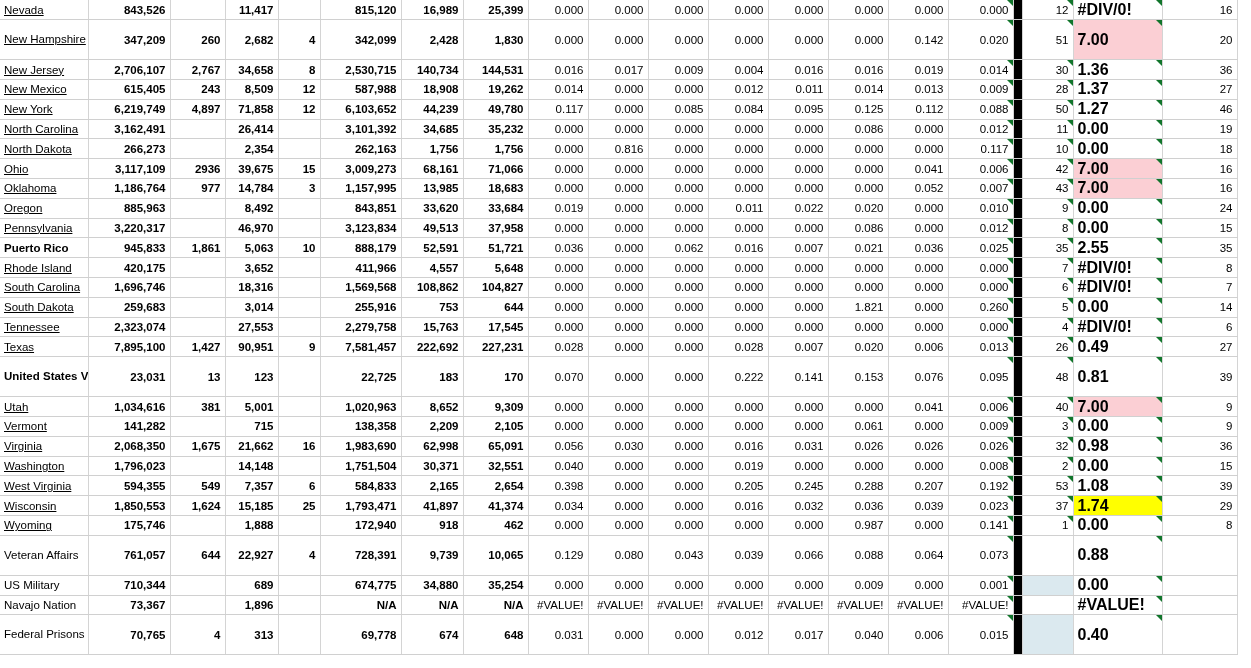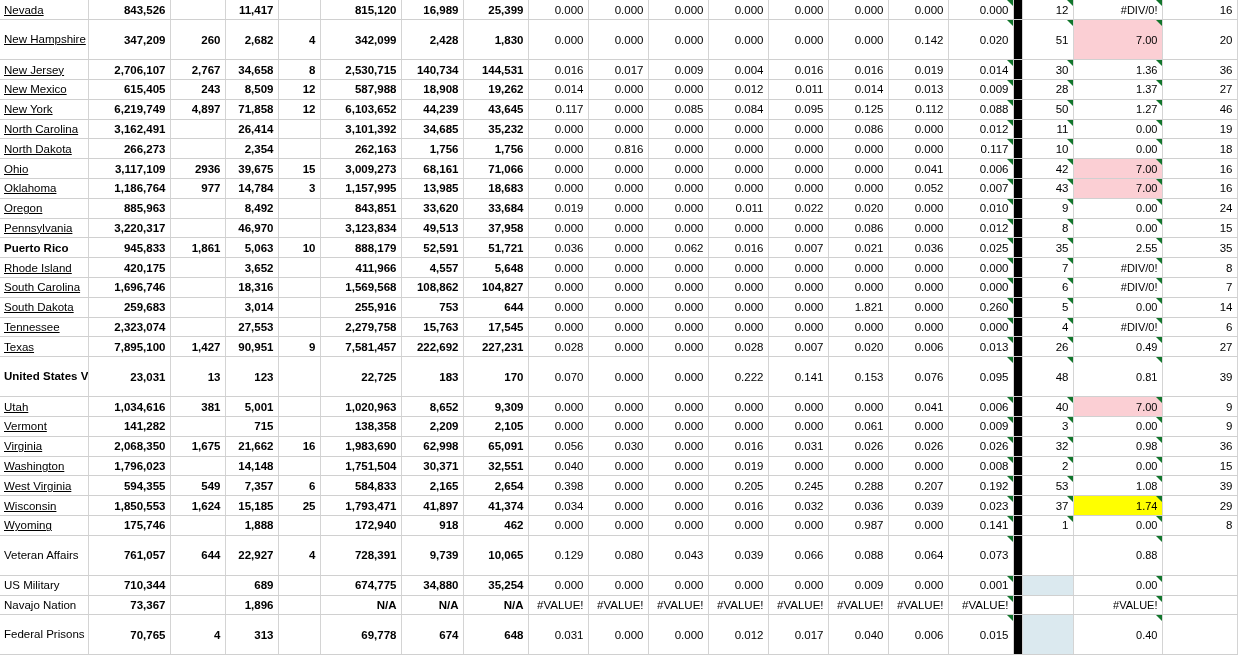--- a/index.html
+++ b/index.html
@@ -63,23 +63,23 @@
     font-size:11.5px;
     padding-right:6px;
   }
   td.rank{
     text-align:right;
     font-weight:normal;
     font-size:11.5px;
     padding-right:5px;
   }
   td.ratio{
-    text-align:right;
-    font-weight:normal;
-    font-size:11px;
+    text-align:left;
+    font-weight:bold;
+    font-size:16px;
   }
   td.last{
     text-align:right;
     font-weight:normal;
     font-size:11.5px;
     padding-right:8px;
     border-right:1px solid #d4d4d4;
   }
   
   td.sep{
@@ -223,21 +223,21 @@
           <td class="last">27</td>
         </tr>
         <tr>
           <td class="lbl"><span class="link">New York</span></td>
           <td class="num">6,219,749</td>
           <td class="num">4,897</td>
           <td class="num">71,858</td>
           <td class="num">12</td>
           <td class="numi">6,103,652</td>
           <td class="num">44,239</td>
-          <td class="num">43,645</td>
+          <td class="num">49,780</td>
           <td class="dec">0.117</td>
           <td class="dec">0.000</td>
           <td class="dec">0.085</td>
           <td class="dec">0.084</td>
           <td class="dec">0.095</td>
           <td class="dec">0.125</td>
           <td class="dec">0.112</td>
           <td class="dec cmt">0.088</td>
           <td class="sep"></td>
           <td class="rank cmt">50</td>

